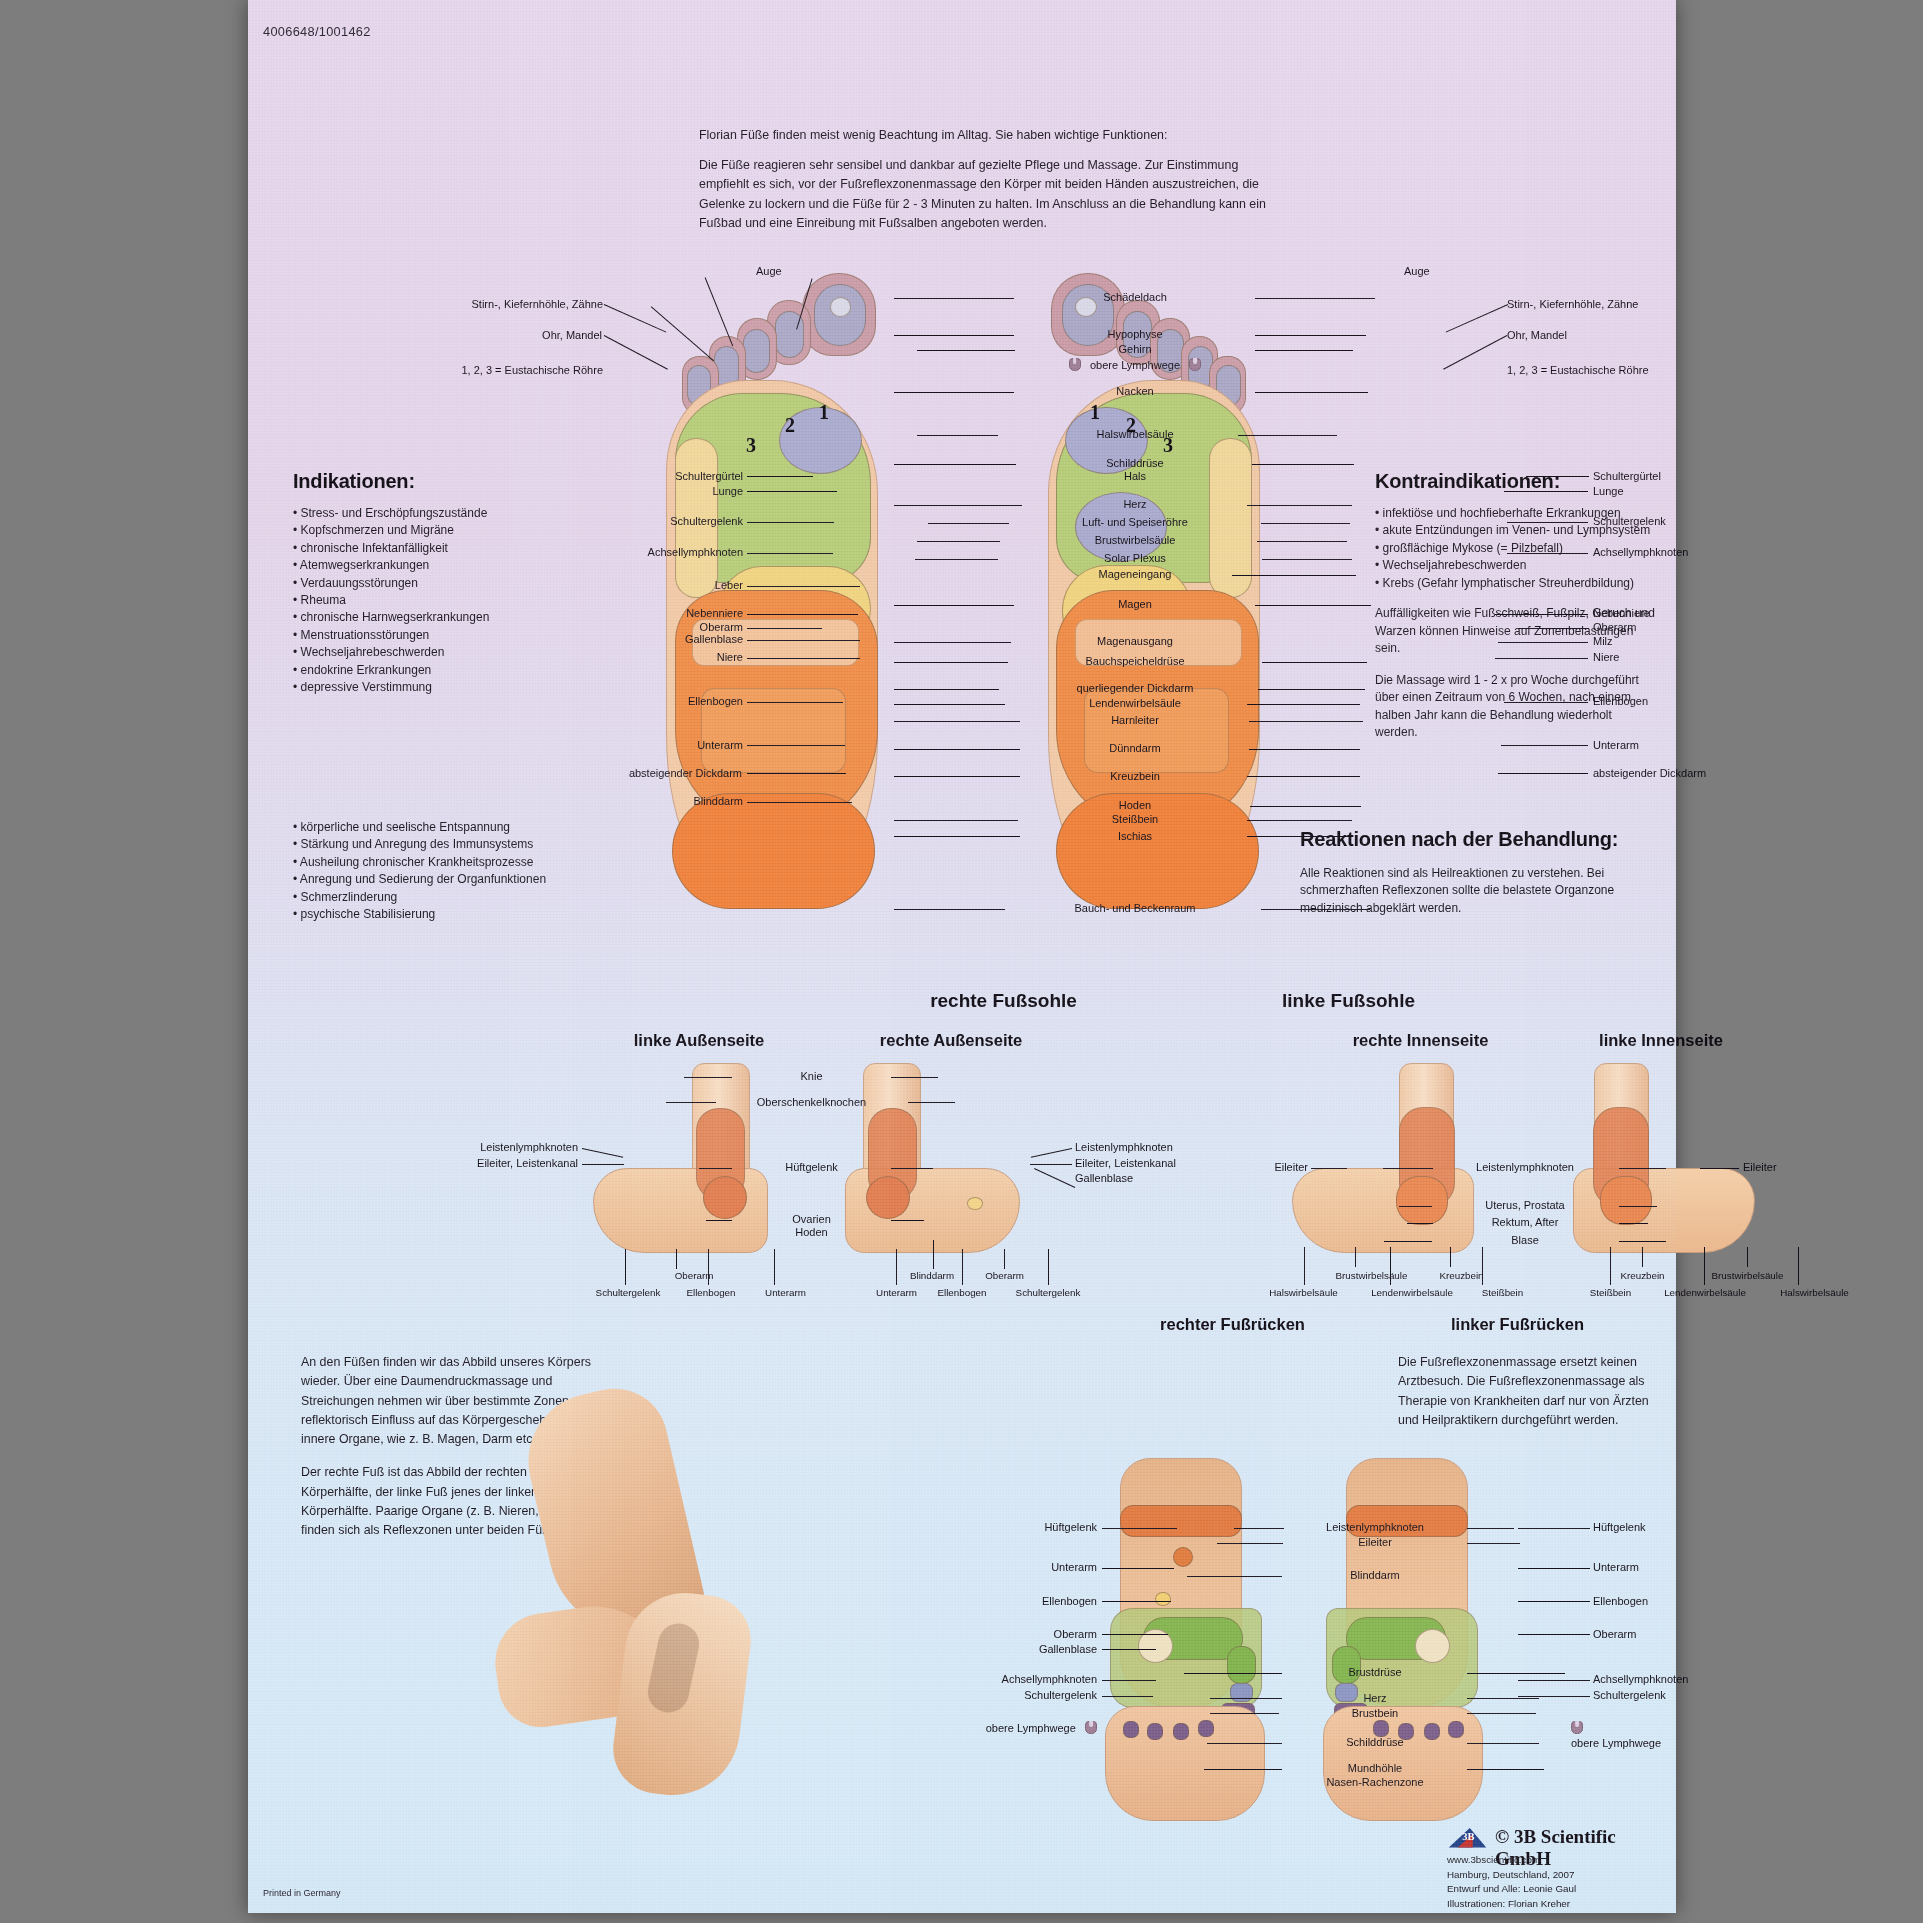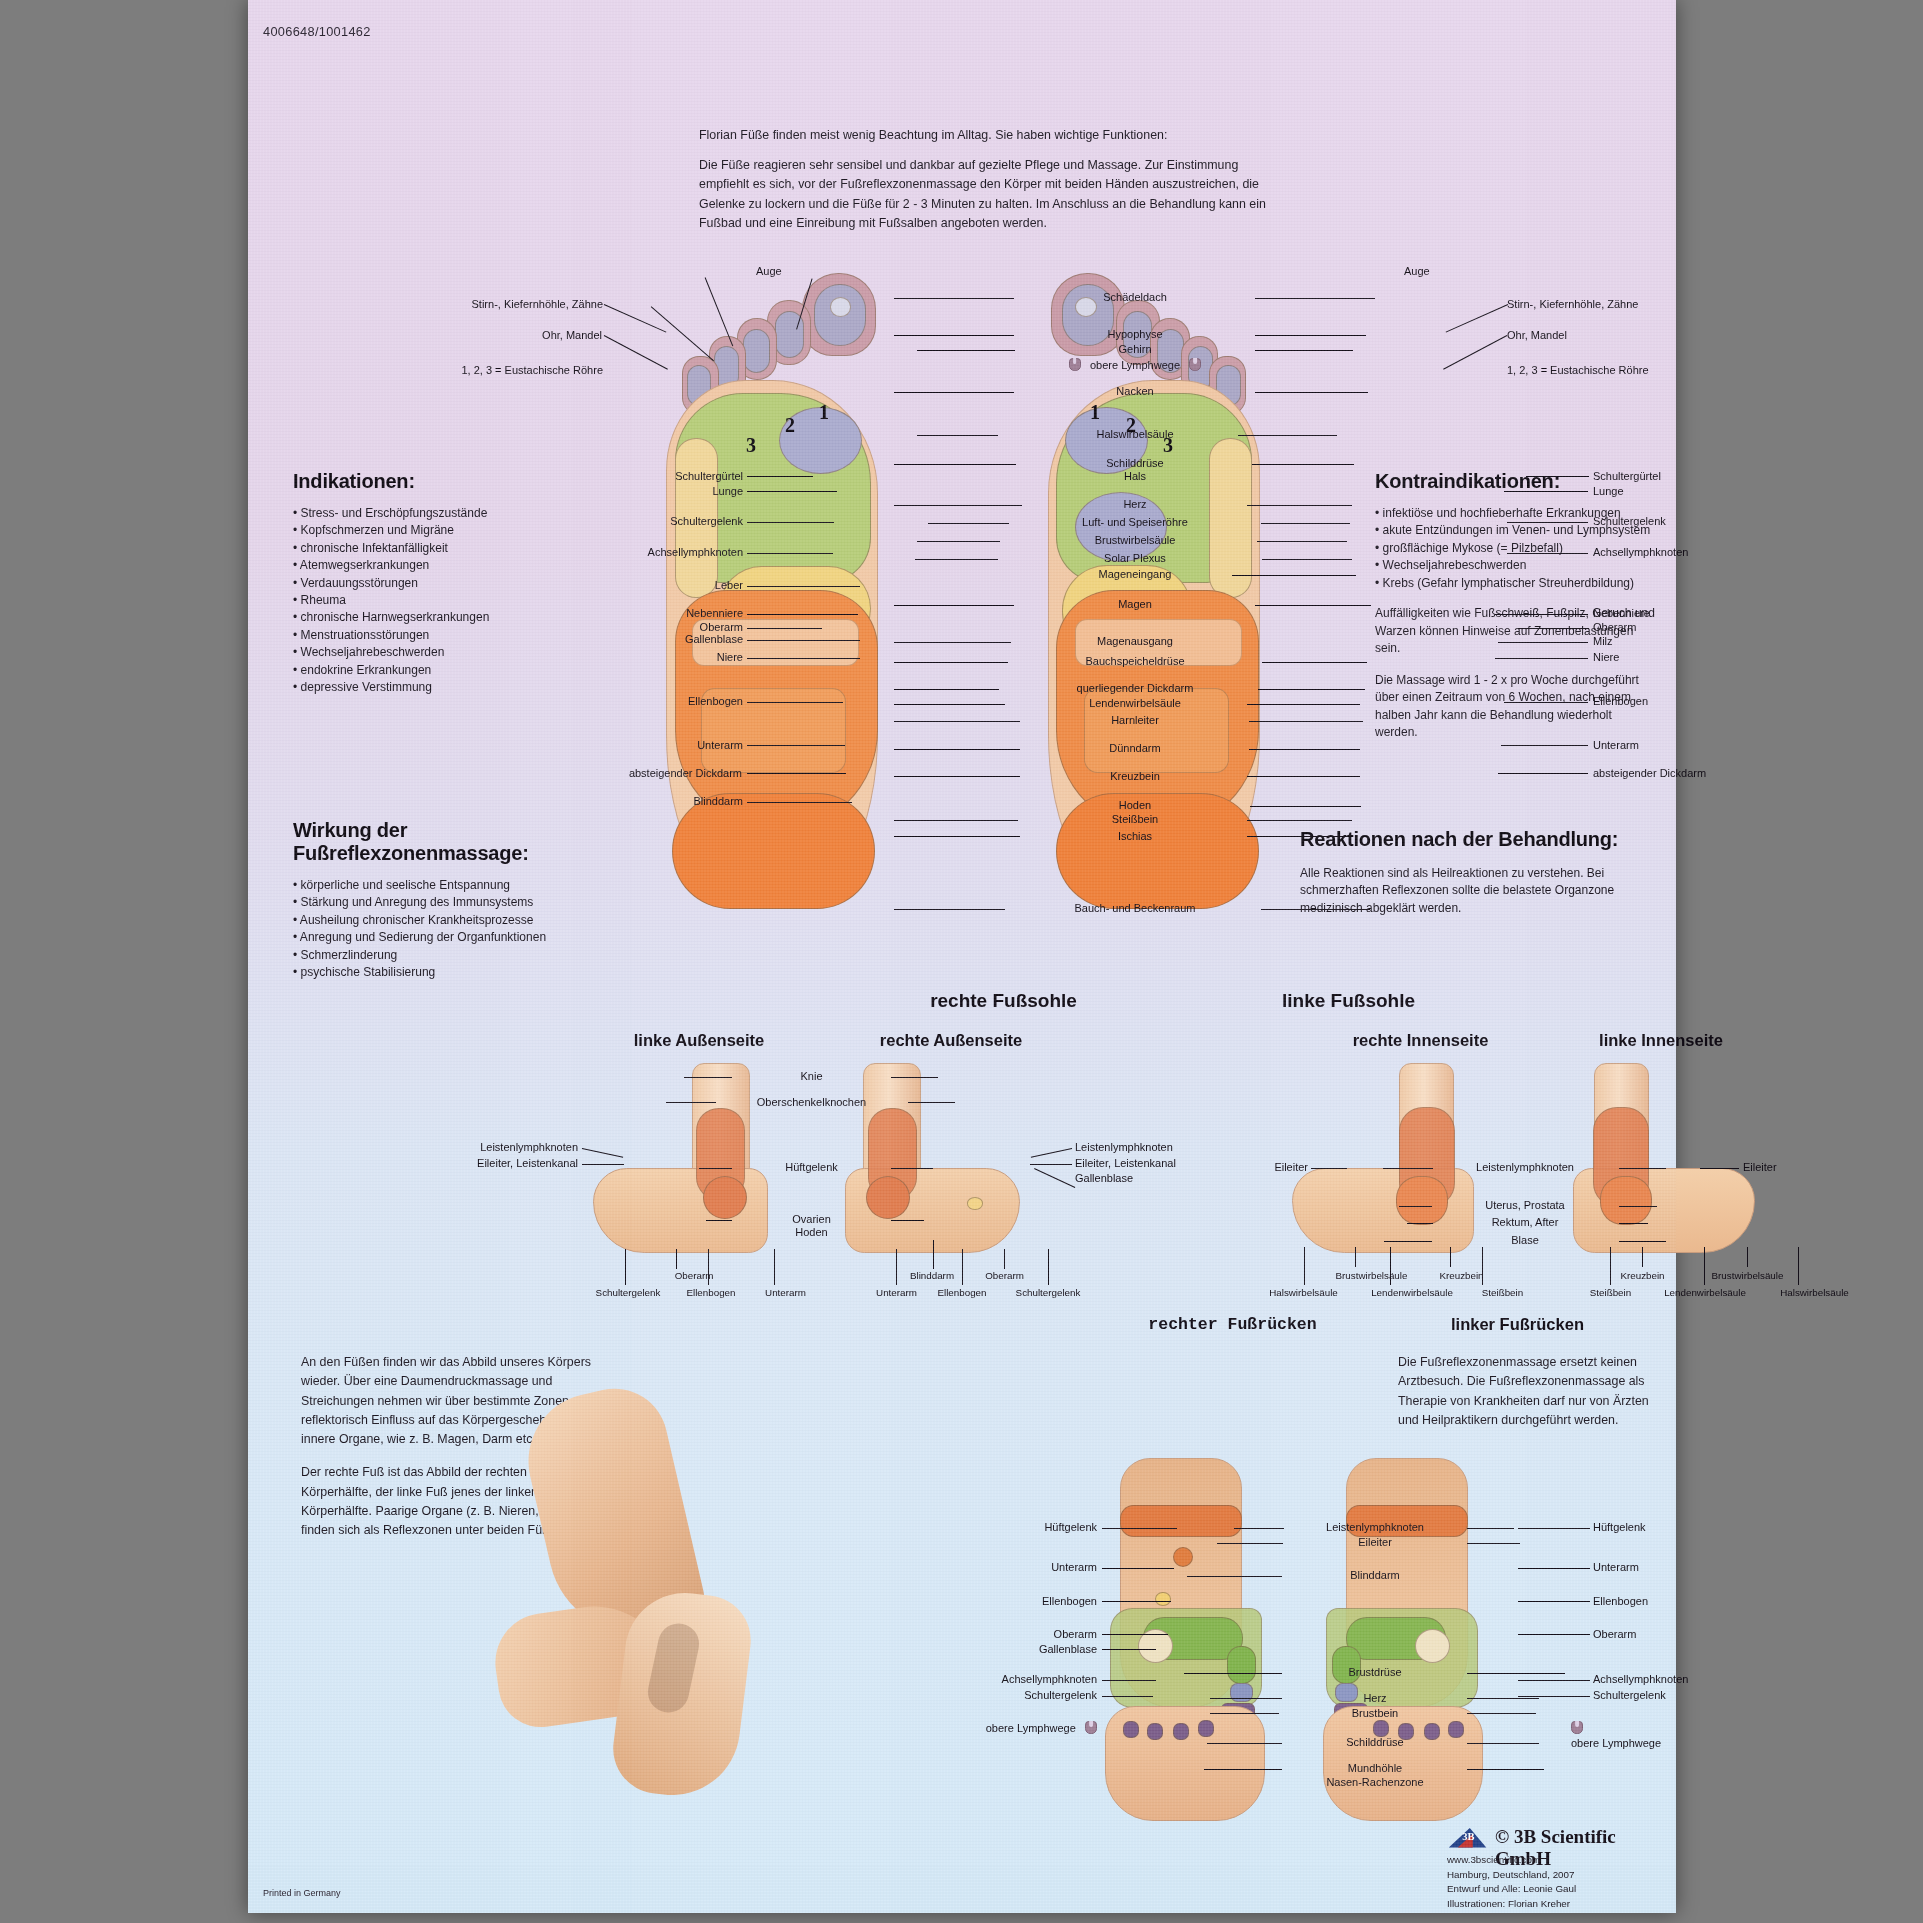--- a/index.html
+++ b/index.html
@@ -110,21 +110,20 @@
         <li>• akute Entzündungen im Venen- und Lymphsystem</li>
         <li>• großflächige Mykose (= Pilzbefall)</li>
         <li>• Wechseljahrebeschwerden</li>
         <li>• Krebs (Gefahr lymphatischer Streuherdbildung)</li>
       </ul>
       <p class="note">Auffälligkeiten wie Fußschweiß, Fußpilz, Geruch und Warzen können Hinweise auf Zonenbelastungen sein.</p>
       <p class="note">Die Massage wird 1 - 2 x pro Woche durchgeführt über einen Zeitraum von 6 Wochen, nach einem halben Jahr kann die Behandlung wiederholt werden.</p>
     </div>
 
     <div class="lay" style="left:45px;top:819px;width:323px;">
-      <h2 class="sec">Wirkung der Fußreflexzonenmassage:</h2>
       <ul class="blist">
         <li>• körperliche und seelische Entspannung</li>
         <li>• Stärkung und Anregung des Immunsystems</li>
         <li>• Ausheilung chronischer Krankheitsprozesse</li>
         <li>• Anregung und Sedierung der Organfunktionen</li>
         <li>• Schmerzlinderung</li>
         <li>• psychische Stabilisierung</li>
       </ul>
     </div>
 
@@ -496,21 +495,21 @@
     <div class="lay lbl sm c" style="left:1443px;top:1270px;width:113px;">Brustwirbelsäule</div>
     <div class="lay lbl sm c" style="left:1321px;top:1287px;width:83px;">Steißbein</div>
     <div class="lay lbl sm c" style="left:1395px;top:1287px;width:124px;">Lendenwirbelsäule</div>
     <div class="lay lbl sm c" style="left:1510px;top:1287px;width:113px;">Halswirbelsäule</div>
     <div class="leader v" style="left:1394px;top:1247px;width:1.1px;height:19.5px;"></div>
     <div class="leader v" style="left:1362px;top:1247px;width:1.1px;height:38px;"></div>
     <div class="leader v" style="left:1456px;top:1247px;width:1.1px;height:38px;"></div>
     <div class="leader v" style="left:1499px;top:1247px;width:1.1px;height:19.5px;"></div>
     <div class="leader v" style="left:1550px;top:1247px;width:1.1px;height:38px;"></div>
 
-    <div class="lay cap-med" style="left:872px;top:1315px;width:225px;font-family:Liberation Mono, monospace;">rechter Fußrücken</div>
+    <div class="lay cap-med" style="left:872px;top:1315px;width:225px;">rechter Fußrücken</div>
     <div class="lay cap-med" style="left:1157px;top:1315px;width:225px;">linker Fußrücken</div>
 
     <div class="lay body-txt" style="left:53px;top:1353px;width:297px;">
       <p style="margin:0 0 13.5px 0;">An den Füßen finden wir das Abbild unseres Körpers wieder. Über eine Daumendruckmassage und Streichungen nehmen wir über bestimmte Zonen reflektorisch Einfluss auf das Körpergeschehen, auf innere Organe, wie z. B. Magen, Darm etc.</p>
       <p style="margin:0;">Der rechte Fuß ist das Abbild der rechten Körperhälfte, der linke Fuß jenes der linken Körperhälfte. Paarige Organe (z. B. Nieren, Lunge) finden sich als Reflexzonen unter beiden Füßen.</p>
     </div>
     <div class="lay body-txt" style="left:1150px;top:1353px;width:259px;">
       <p style="margin:0;">Die Fußreflexzonenmassage ersetzt keinen Arztbesuch.  Die Fußreflexzonenmassage als Therapie von Krankheiten darf nur von Ärzten und Heilpraktikern durchgeführt werden.</p>
     </div>
 

